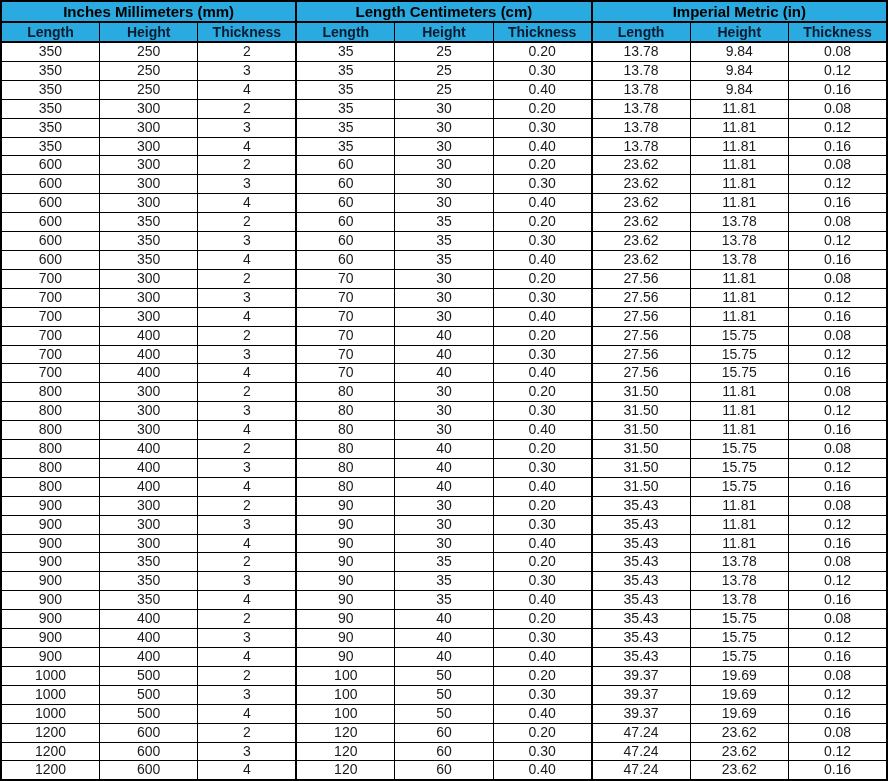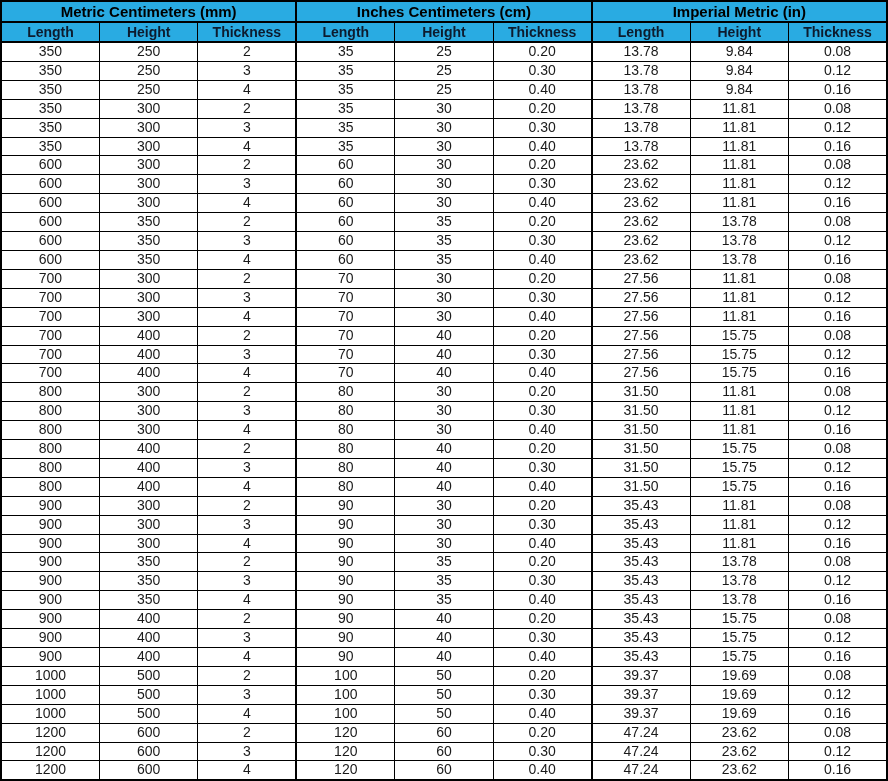--- a/index.html
+++ b/index.html
@@ -57,22 +57,22 @@
     line-height: 17.9px;
   }
 </style>
 </head>
 <body>
 
 <div class="sheet">
   <table class="size-table">
     <thead>
       <tr class="group-row">
-        <th colspan="3">Metric Centimeters (mm)</th>
-        <th colspan="3" class="sep">Inches Centimeters (cm)</th>
+        <th colspan="3">Inches Millimeters (mm)</th>
+        <th colspan="3" class="sep">Length Centimeters (cm)</th>
         <th colspan="3" class="sep">Imperial Metric (in)</th>
       </tr>
       <tr class="sub-row">
         <th>Length</th>
         <th>Height</th>
         <th>Thickness</th>
         <th class="sep">Length</th>
         <th>Height</th>
         <th>Thickness</th>
         <th class="sep">Length</th>

